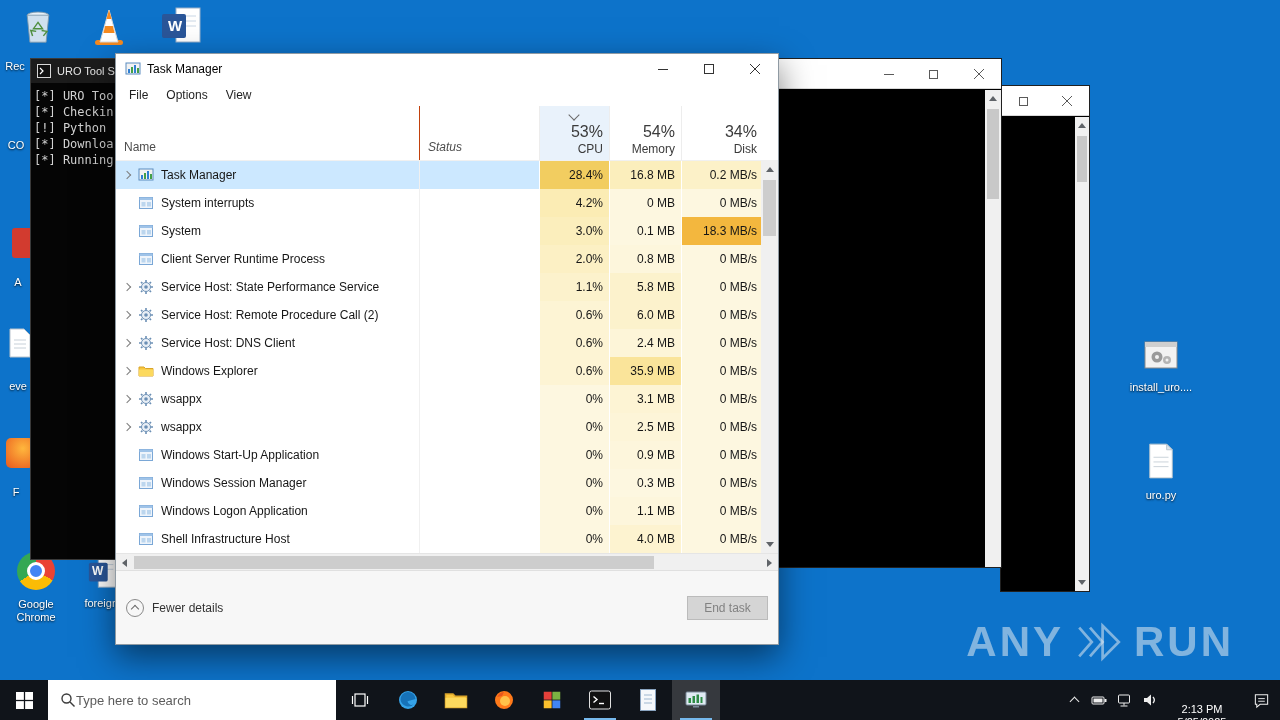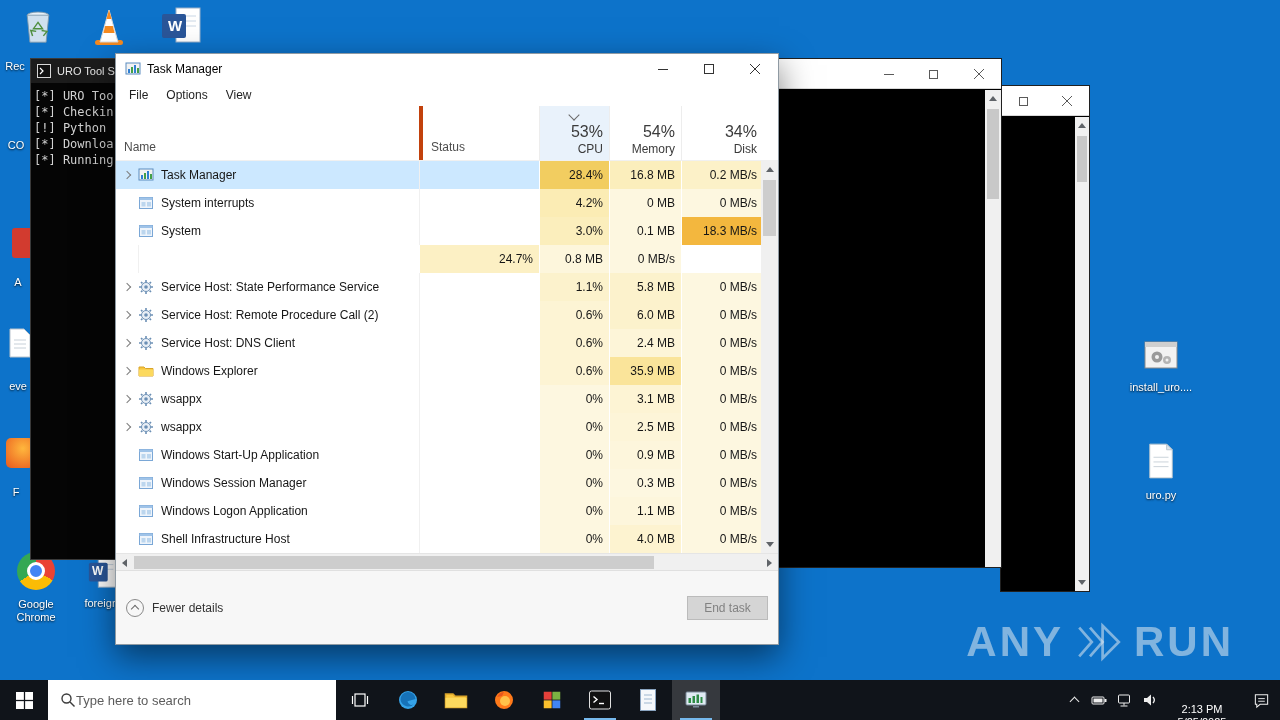--- a/index.html
+++ b/index.html
@@ -48,21 +48,21 @@
   .tm-controls{margin-left:auto;display:flex;}
   .tm-ctrl{width:46px;height:30px;display:flex;align-items:center;justify-content:center;}
   .tm-menubar{height:22px;flex:0 0 22px;display:flex;align-items:center;padding-left:4px;}
   .menu-item{font-size:12px;color:#1f1f1f;padding:0 9px;}
   .tm-tabbar{height:25px;flex:0 0 25px;display:flex;align-items:flex-end;padding-left:6px;border-bottom:1px solid #d9d9d9;}
   .tab{font-size:12px;color:#1f1f1f;padding:4px 9px 5px;border:1px solid #ececec;border-bottom:none;background:#fff;white-space:nowrap;}
   .tab.active{border-color:#c9c9c9;margin-bottom:-1px;padding-bottom:6px;background:#fff;}
   .tm-header{flex:0 0 55px;display:grid;grid-template-columns:303px 120px 70px 72px 82px 17px;border-bottom:1px solid #f0f0f0;}
   .hcell{position:relative;}
   .h-name,.h-status{display:flex;align-items:flex-end;padding:0 0 6px 8px;font-size:12px;color:#4d4d4d;}
-  .h-status{border-left:4px solid #c2410c;}
+  .h-status{border-left:1px solid #c2410c;font-style:italic;}
   .h-num{display:flex;flex-direction:column;justify-content:flex-end;align-items:flex-end;padding:0 6px 4px 0;border-left:1px solid #ededed;}
   .h-num .pct{font-size:16px;color:#3b3b3b;}
   .h-num .lbl{font-size:12px;color:#3b3b3b;margin-top:1px;}
   .h-cpu{background:#e9f2fb;}
   .sort-down{position:absolute;top:5px;left:50%;margin-left:-5px;width:8px;height:8px;
     border-right:1.6px solid #6a6a6a;border-bottom:1.6px solid #6a6a6a;transform:rotate(45deg);}
   .tm-body{position:relative;flex:0 0 392px;overflow:hidden;}
   .prow{display:grid;grid-template-columns:22px 281px 120px 70px 72px 82px;height:28px;background:#fff;}
   .prow.selected{background:#cce8ff;}
   .c-expand{display:flex;align-items:center;justify-content:center;}
@@ -379,22 +379,33 @@
               </span>
               <span>System</span>
             </div>
             <div class="c-status"></div>
             <div class="c-num" style="background: rgb(251, 238, 188);">3.0%</div>
             <div class="c-num" style="background: rgb(253, 247, 224);">0.1 MB</div>
             <div class="c-num" style="background: rgb(243, 183, 62);">18.3 MB/s</div>
           </div>
           <div class="prow">
             <div class="c-expand"></div>
-            <div class="c-status"></div>
-            <div class="c-num" style="background: rgb(252, 240, 196);">24.7%</div>
+            <div class="c-name">
+              <span class="picon">
+                <svg viewBox="0 0 16 16">
+                  <rect x="1.5" y="2.5" width="13" height="11" fill="#eef4fb" stroke="#7aa7d6"></rect>
+                  <rect x="1.5" y="2.5" width="13" height="2.5" fill="#9fc3e8"></rect>
+                  <rect x="3.5" y="7" width="4" height="4.5" fill="#bcd6ee"></rect>
+                  <rect x="9" y="7" width="4" height="4.5" fill="#bcd6ee"></rect>
+                </svg>
+              </span>
+              <span>Client Server Runtime Process</span>
+            </div>
+            <div class="c-status"></div>
+            <div class="c-num" style="background: rgb(252, 240, 196);">2.0%</div>
             <div class="c-num" style="background: rgb(253, 246, 220);">0.8 MB</div>
             <div class="c-num" style="background: rgb(253, 247, 224);">0 MB/s</div>
           </div>
           <div class="prow">
             <div class="c-expand">
               <span class="chev-right"></span>
             </div>
             <div class="c-name">
               <span class="picon">
                 <svg viewBox="0 0 16 16">

